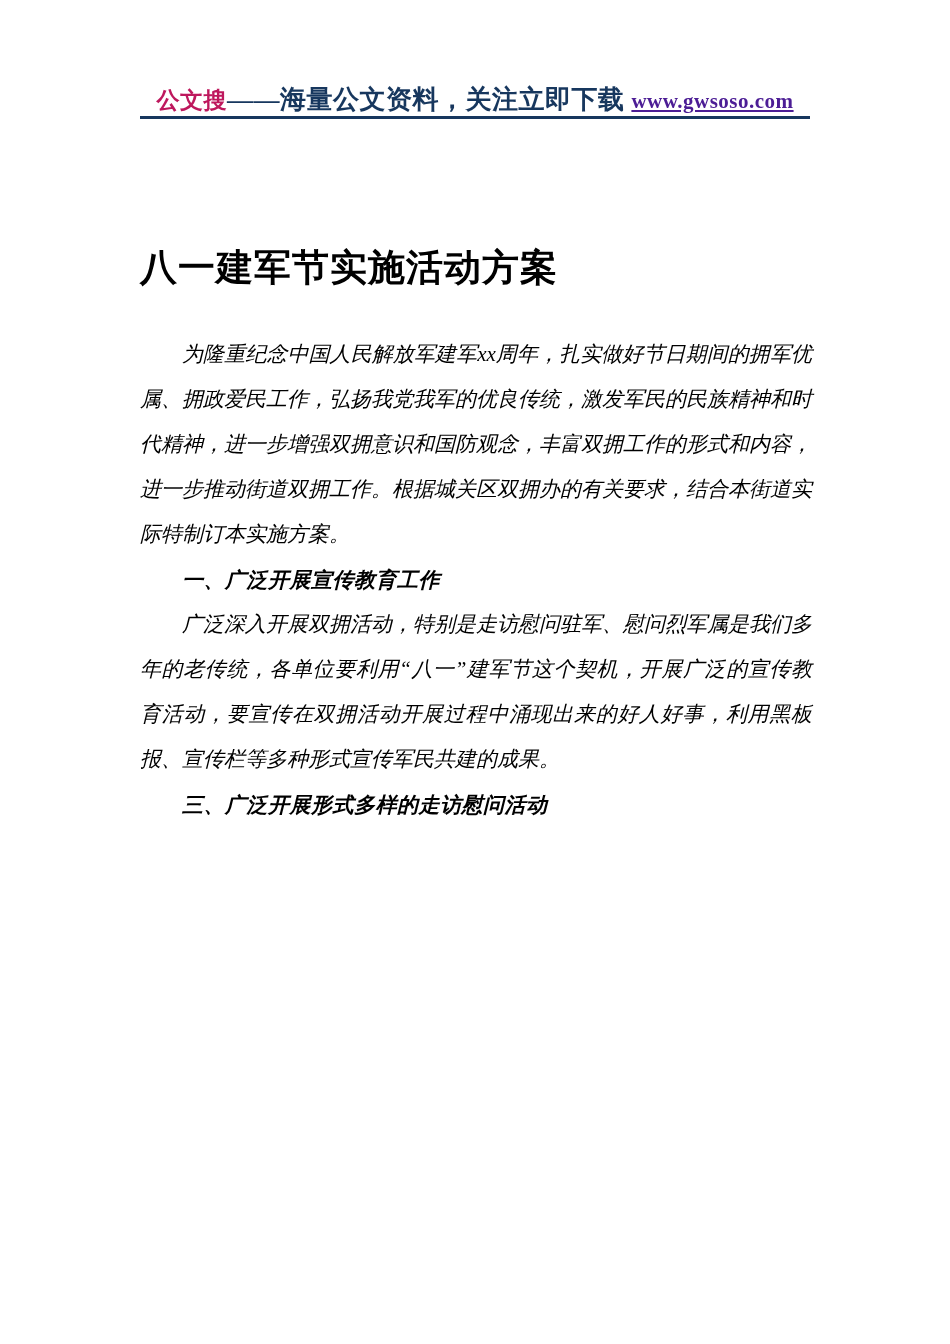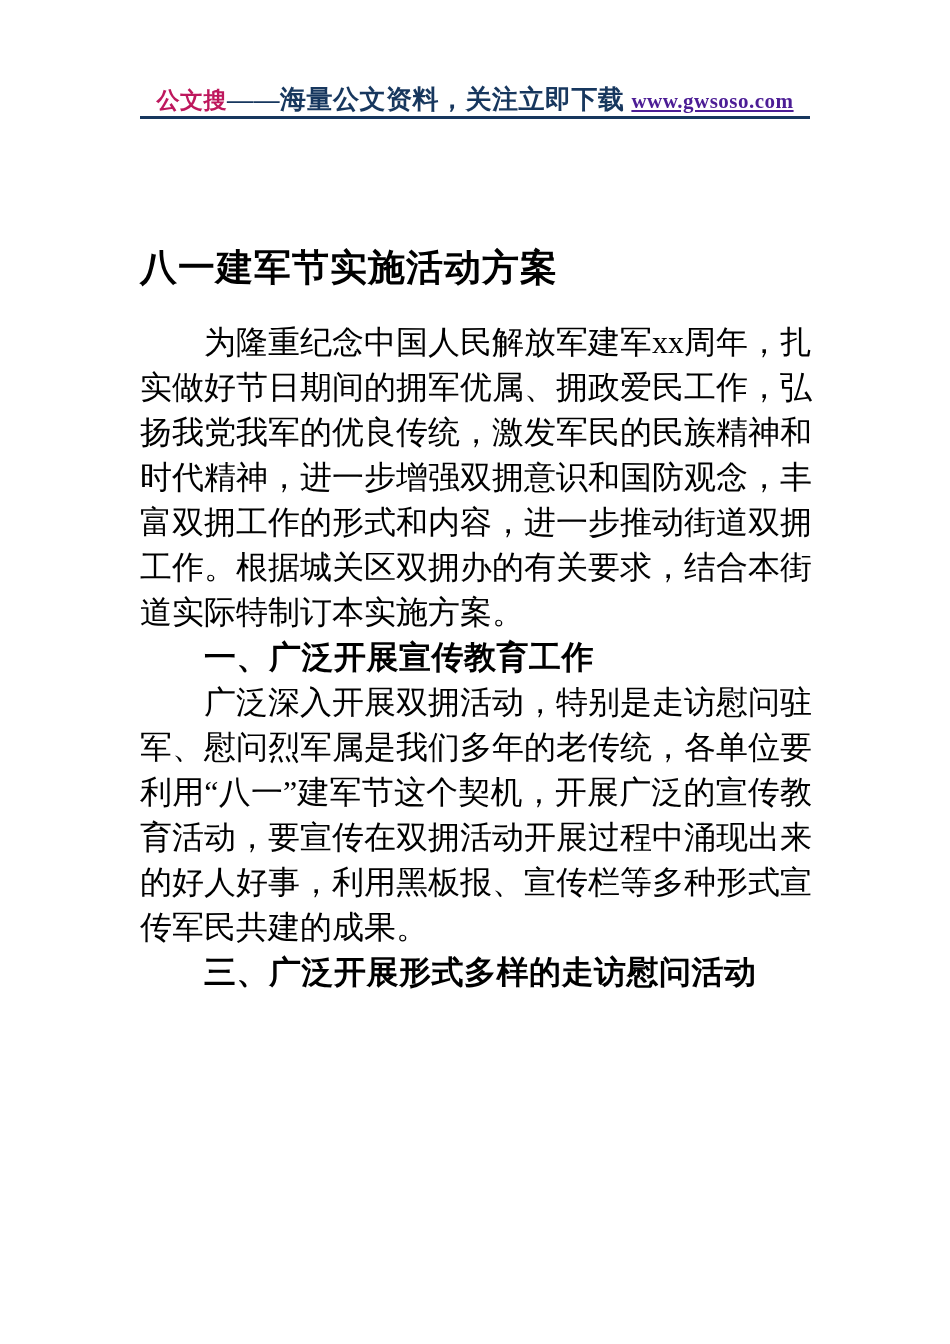--- a/index.html
+++ b/index.html
@@ -58,26 +58,27 @@
     left: 140px;
     width: 670px;
     font-size: 37px;
     font-weight: bold;
     font-family: "Liberation Serif", "DejaVu Serif", serif;
     letter-spacing: 1px;
     margin-top: 25px;
   }
   .doc-body {
     position: absolute;
-    top: 320px;
+    top: 332px;
     left: 140px;
     width: 672px;
-    font-size: 32px;
+    font-size: 21px;
     line-height: 45px;
     text-align: justify;
+    font-style: italic;
   }
   .para {
     text-indent: 2em;
     margin: 0;
     font-family: "Liberation Serif", "DejaVu Serif", serif;
   }
   .heading {
     text-indent: 2em;
     margin: 0;
     font-weight: bold;

